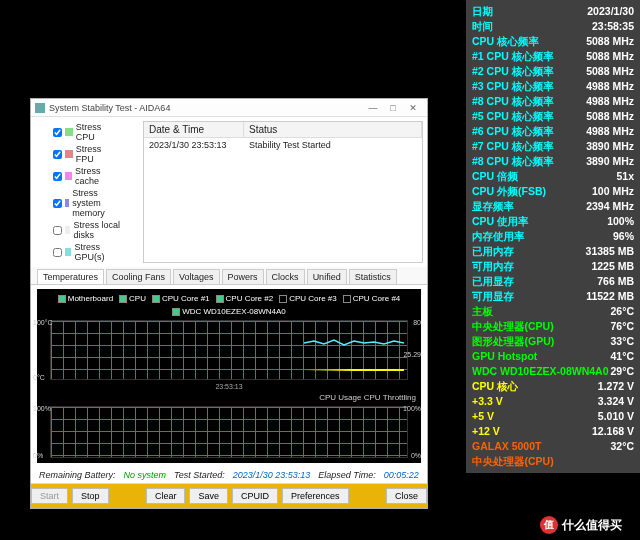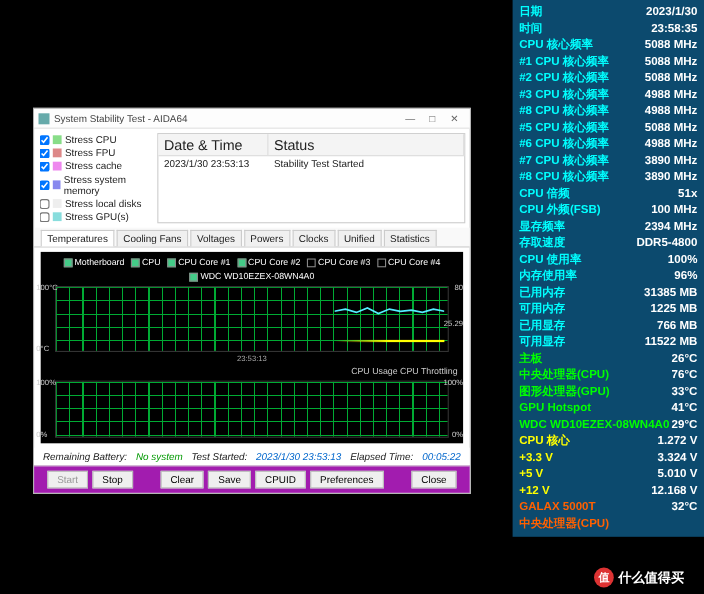--- a/index.html
+++ b/index.html
@@ -1,40 +1,40 @@
 <!DOCTYPE html>
 <html><head>
 <meta charset="utf-8">
 <style>
   * { margin:0; padding:0; box-sizing:border-box; }
   body { background:#000; font-family:"Microsoft YaHei",Arial,sans-serif; font-size:10px; width:640px; height:540px; overflow:hidden; position:relative; }
   .desktop { position:relative; width:640px; height:540px; background:#000; }
   
-  .osd { position:absolute; right:0; top:0; width:174px; background:#0c4a6e; padding:4px 6px; font-size:10.5px; line-height:15px; font-weight:bold; }
+  .osd { position:absolute; right:0; top:0; width:174px; background:#404040; padding:4px 6px; font-size:10.5px; line-height:15px; font-weight:bold; }
   .osd-row { display:flex; justify-content:space-between; white-space:nowrap; }
   .osd-row .lbl { color:#00ffff; }
   .osd-row .val { color:#ffffff; }
   .osd-row.temp .lbl { color:#00ff00; } .osd-row.temp .val { color:#ffffff; }
   .osd-row.volt .lbl { color:#ffff00; } .osd-row.volt .val { color:#ffffff; }
   .osd-row.red .lbl { color:#ff6000; } .osd-row.red .val { color:#ffffff; }
   .osd-row.o1 .val { color:#ffffff; }
   
   .win { position:absolute; left:30px; top:98px; width:398px; background:#fff; border:1px solid #b0b0b0; font-family:"Segoe UI",Tahoma,sans-serif; color:#222; font-size:9px; }
   .titlebar { height:18px; display:flex; align-items:center; padding:0 4px; background:#fdfdfd; border-bottom:1px solid #e0e0e0; }
   .titlebar .appico { width:10px; height:10px; background:#6aa; margin-right:4px; }
   .titlebar .title { flex:1; color:#444; font-size:9px; }
   .titlebar .winbtn { width:20px; text-align:center; color:#666; cursor:pointer; font-size:9px; }
   .upper { display:flex; }
-  .checks { width:112px; padding:4px 5px; }
+  .checks { width:112px; padding:4px 22px; }
   .chk { display:flex; align-items:center; padding:1px 0; font-size:9px; }
   .chk input { margin-right:3px; width:9px; height:9px; }
   .chk .sq { width:8px; height:8px; margin-right:3px; display:inline-block; }
   .loggrid { flex:1; border:1px solid #ccc; margin:4px 4px 4px 0; background:#fff; }
   .loggrid .hdr { display:flex; background:#f4f4f4; border-bottom:1px solid #ddd; }
-  .loggrid .hdr > div { padding:2px 5px; font-size:13px; border-right:1px solid #ddd; }
+  .loggrid .hdr > div { padding:2px 5px; font-size:10px; border-right:1px solid #ddd; }
   .loggrid .row { display:flex; }
   .loggrid .row > div { padding:2px 5px; font-size:9px; }
   .c1 { width:100px; } .c2 { flex:1; }
   .tabs { display:flex; gap:2px; padding:2px 6px 0; border-bottom:1px solid #ccc; font-size:9px; background:#f9f9f9; }
   .tab { padding:2px 5px; border:1px solid #ccc; border-bottom:none; background:#f0f0f0; cursor:pointer; }
   .tab.active { background:#fff; }
   .chartarea { background:#000; margin:4px 6px; padding:3px; color:#fff; }
   .legend { display:flex; gap:6px; justify-content:center; font-size:8px; padding:2px 0; flex-wrap:wrap; }
   .legend span { display:flex; align-items:center; gap:2px; }
   .legend .b { width:8px; height:8px; border:1px solid #888; }
@@ -47,21 +47,21 @@
   .trace { position:absolute; right:3px; bottom:28px; width:100px; height:16px; }
   .trace svg { width:100%; height:100%; }
   .trace2 { position:absolute; right:3px; bottom:8px; width:100px; height:2px; background:linear-gradient(to right,transparent,#ff0,#ff0); }
   .xlab { text-align:center; font-size:7px; color:#aaa; padding:1px; }
   .sub { text-align:right; font-size:8px; color:#ccc; padding:2px; }
   .graph2 { position:relative; height:52px; margin:2px 10px; border:1px solid #333;
     background:repeating-linear-gradient(to right,#0a3 0,#0a3 1px,transparent 1px,transparent 12px),
                repeating-linear-gradient(to bottom,#0a3 0,#0a3 1px,transparent 1px,transparent 12px),#000; }
   .statusrow { display:flex; gap:8px; padding:3px 8px; font-size:9px; align-items:center; background:#fff;font-style:italic; }
   .statusrow .g { color:#090; } .statusrow .b { color:#06c; }
-  .btnrow { display:flex; gap:4px; padding:4px 12px; background:#a21caf; border-top:1px solid #ddd; }
+  .btnrow { display:flex; gap:4px; padding:4px 0; background:#eab308; border-top:1px solid #ddd; }
   .btnrow button { font-size:9px; padding:2px 8px; background:#efefef; border:1px solid #bbb; cursor:pointer; }
   .btnrow button:disabled { color:#999; }
   .btnrow .spacer { flex:1; }
   .watermark { position:absolute; right:18px; bottom:6px; display:flex; align-items:center; gap:4px; color:#fff; font-size:12px; font-weight:bold; pointer-events:none; }
   .watermark .wb { width:18px; height:18px; border-radius:9px; background:#d33; color:#fff; display:flex; align-items:center; justify-content:center; font-size:10px; }
 </style>
 </head>
 <body>
 
 <div class="desktop">
@@ -115,24 +115,20 @@
         <span class="lbl">CPU 倍频</span>
         <span class="val">51x</span>
       </div>
       <div class="osd-row o1">
         <span class="lbl">CPU 外频(FSB)</span>
         <span class="val">100 MHz</span>
       </div>
       <div class="osd-row o1">
         <span class="lbl">显存频率</span>
         <span class="val">2394 MHz</span>
-      </div>
-      <div class="osd-row o1">
-        <span class="lbl">存取速度</span>
-        <span class="val">DDR5-4800</span>
       </div>
       <div class="osd-row o1">
         <span class="lbl">CPU 使用率</span>
         <span class="val">100%</span>
       </div>
       <div class="osd-row o1">
         <span class="lbl">内存使用率</span>
         <span class="val">96%</span>
       </div>
       <div class="osd-row o1">

